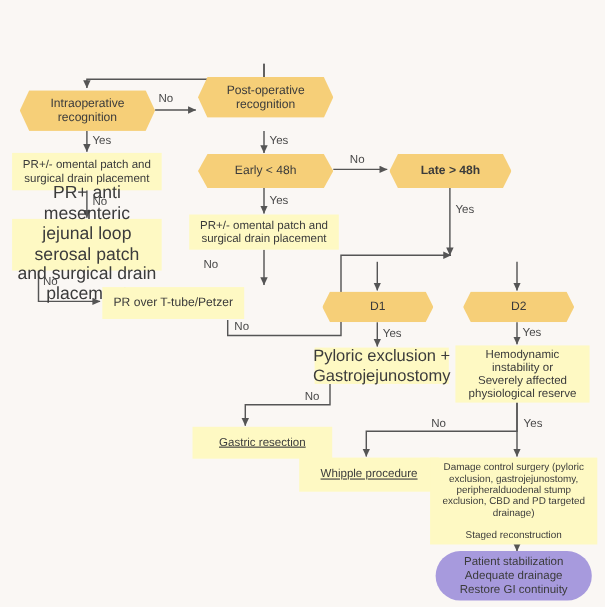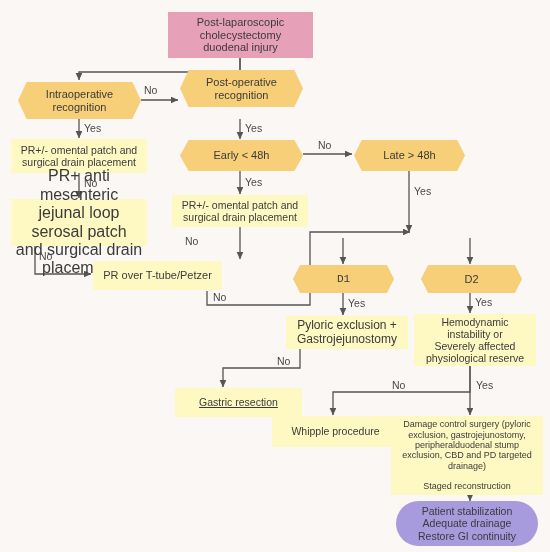--- a/index.html
+++ b/index.html
@@ -104,62 +104,59 @@
       <path d="M300,349 L300,368 L223,368 L223,387"></path>
 
       <path d="M470,366 L470,392 L333,392 L333,415"></path>
 
       <path d="M470,366 L470,415"></path>
 
       <path d="M470,495 L470,501"></path>
     </g>
   </svg>
 
-  <div class="node rect pink" style="left:168px; top:12px; width:145px; height:46px; font-size:11px;">Post-laparoscopic
-cholecystectomy
-duodenal injury</div>
 
   <div class="node hex" style="left:18px; top:82px; width:123px; height:37px; font-size:11px;">Intraoperative
 recognition</div>
 
   <div class="node hex" style="left:180px; top:70px; width:123px; height:37px; font-size:11px;">Post-operative
 recognition</div>
 
   <div class="node rect" style="left:11px; top:139px; width:136px; height:34px; font-size:10.5px;">PR+/- omental patch and
 surgical drain placement</div>
 
   <div class="node rect" style="left:11px; top:199px; width:136px; height:47px; font-size:16px;">PR+ anti mesenteric
 jejunal loop serosal patch
 and surgical drain
 placement</div>
 
   <div class="node rect" style="left:93px; top:261px; width:129px; height:29px; font-size:11px;">PR over T-tube/Petzer</div>
 
   <div class="node hex" style="left:180px; top:140px; width:123px; height:31px; font-size:11px;">Early &lt; 48h</div>
 
-  <div class="node hex" style="left:354px; top:140px; width:111px; height:31px; font-size:11px;">Late &gt; 48h</div>
+  <div class="node hex" style="left:354px; top:140px; width:111px; height:31px; font-size:11px;font-weight:bold;">Late &gt; 48h</div>
 
   <div class="node rect" style="left:172px; top:195px; width:136px; height:32px; font-size:10.5px;">PR+/- omental patch and
 surgical drain placement</div>
 
-  <div class="node hex" style="left:293px; top:265px; width:101px; height:28px; font-size:11px;font-family:Liberation Mono, monospace;">D1</div>
+  <div class="node hex" style="left:293px; top:265px; width:101px; height:28px; font-size:11px;">D1</div>
 
   <div class="node hex" style="left:421px; top:265px; width:101px; height:28px; font-size:11px;">D2</div>
 
-  <div class="node rect" style="left:286px; top:316px; width:122px; height:33px; font-size:12px;">Pyloric exclusion +
+  <div class="node rect" style="left:286px; top:316px; width:122px; height:33px; font-size:15px;">Pyloric exclusion +
 Gastrojejunostomy</div>
 
   <div class="node rect" style="left:414px; top:314px; width:122px; height:52px; font-size:10.5px;">Hemodynamic
 instability or
 Severely affected
 physiological reserve</div>
 
   <div class="node rect" style="left:175px; top:388px; width:127px; height:29px; font-size:10.5px;text-decoration:underline;">Gastric resection</div>
 
-  <div class="node rect" style="left:272px; top:416px; width:127px; height:31px; font-size:10.5px;">Whipple procedure</div>
+  <div class="node rect" style="left:272px; top:416px; width:127px; height:31px; font-size:10.5px;text-decoration:underline;">Whipple procedure</div>
 
   <div class="node rect" style="left:391px; top:416px; width:152px; height:79px; font-size:9px; padding:18px 3px;">Damage control surgery (pyloric
 exclusion, gastrojejunostomy,
 peripheralduodenal stump
 exclusion, CBD and PD targeted
 drainage)
 
 Staged reconstruction</div>
 
   <div class="node pill" style="left:396px; top:501px; width:142px; height:45px; font-size:10.5px;">Patient stabilization

